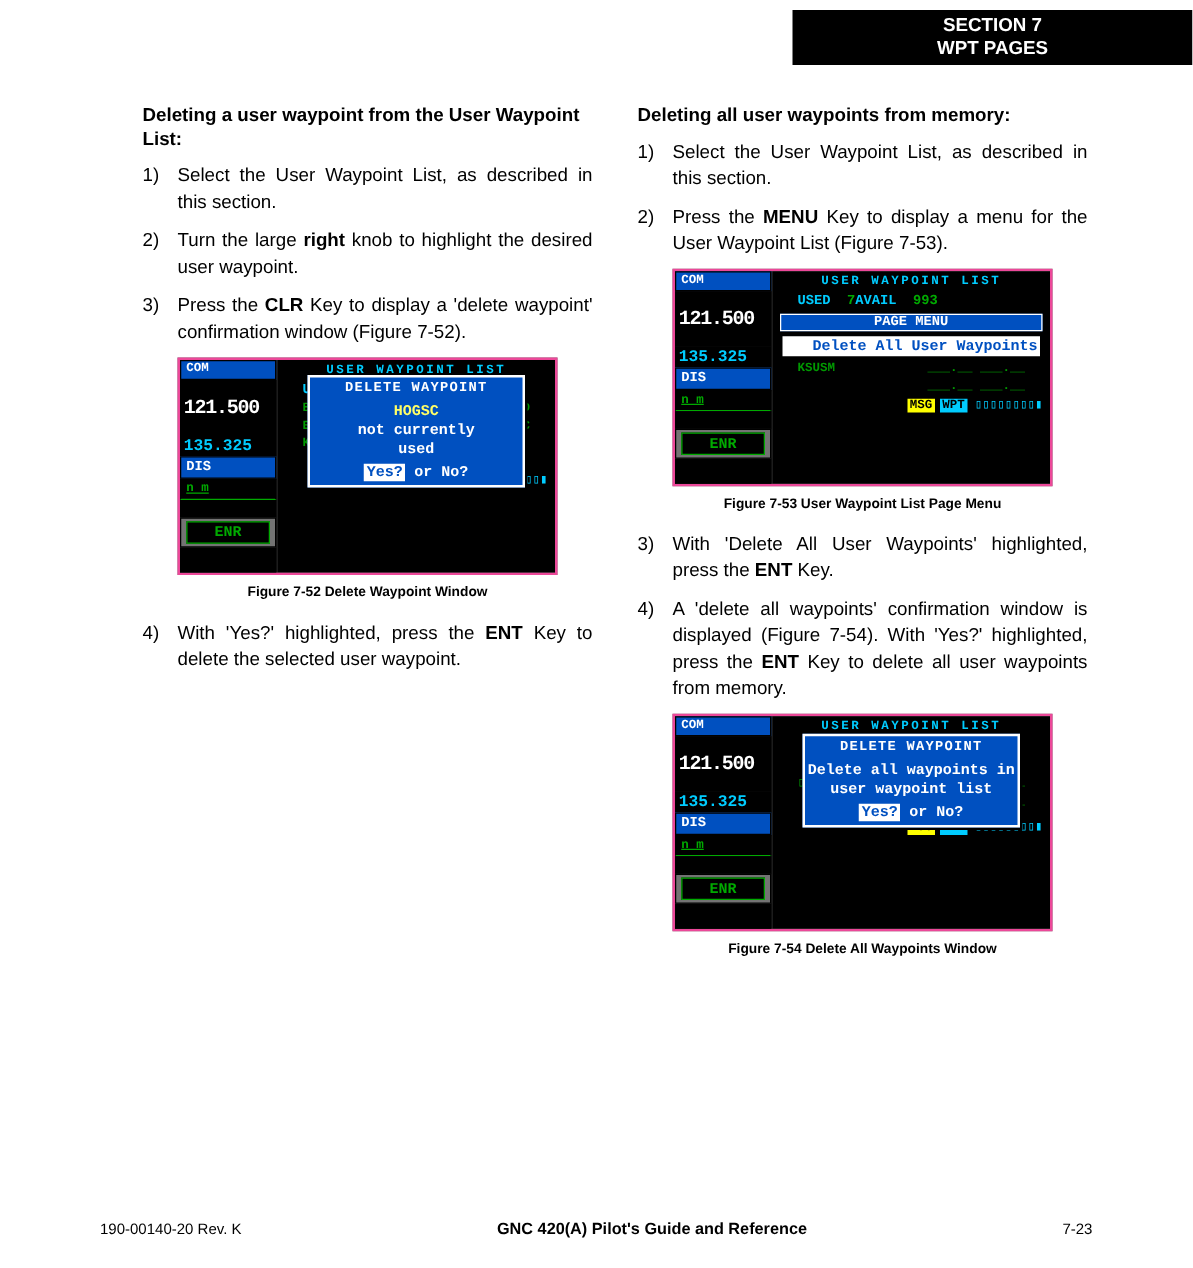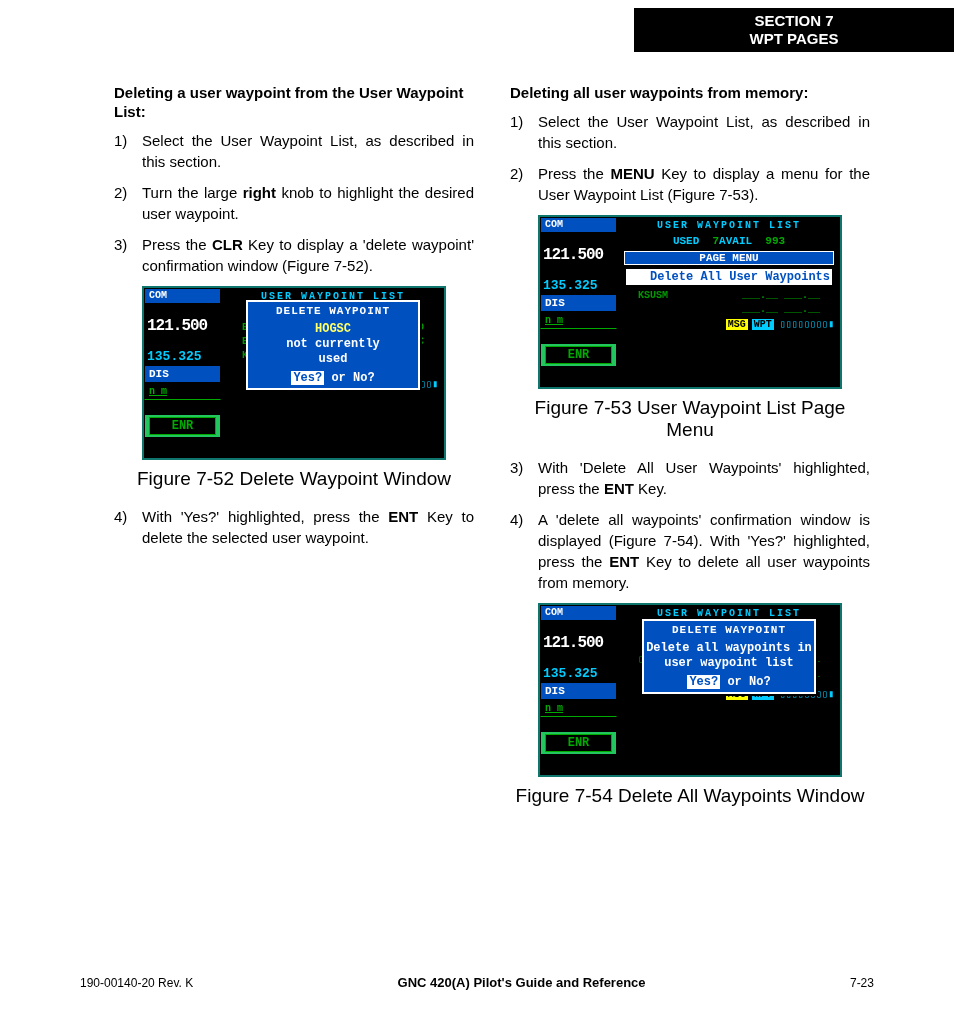--- a/index.html
+++ b/index.html
@@ -63,31 +63,31 @@
   ol.steps > li > .body {
     flex: 1;
     text-align: justify;
   }
   .body b { font-weight: bold; }
   .fig-wrap {
     margin: 10px 0 16px 0;
     text-align: center;
   }
   .fig-caption {
-    font-weight: normal;
-    font-size: 19px;
+    font-weight: bold;
+    font-size: 11px;
     margin-top: 8px;
   }
 
   
   .device {
     width: 300px;
     margin: 0 auto;
-    border: 2px solid #0f766e;
-    background: #22c55e;
+    border: 2px solid #ec4899;
+    background: #737373;
     display: grid;
     grid-template-columns: 78px 1fr;
     font-family: "Courier New", monospace;
     font-weight: bold;
     font-size: 12px;
     color: #0cf;
     text-align: left;
   }
   .dev-side {
     display: flex;
@@ -123,23 +123,23 @@
     font-size: 10px;
     letter-spacing: 2px;
     text-align: center;
     padding: 1px 0;
   }
   .data-row {
     background: #000;
     color: #0a0;
     font-size: 11px;
     padding: 2px 4px;
-    margin: 1px 4px;
-    display: flex;
-    justify-content: center;
+    margin: 1px 14px;
+    display: flex;
+    justify-content: flex-start;
   }
   .page-menu-bar {
     background: #0050c0;
     color: #fff;
     text-align: center;
     font-size: 11px;
     border: 1px solid #fff;
     margin: 2px 4px;
   }
   .menu-item {

